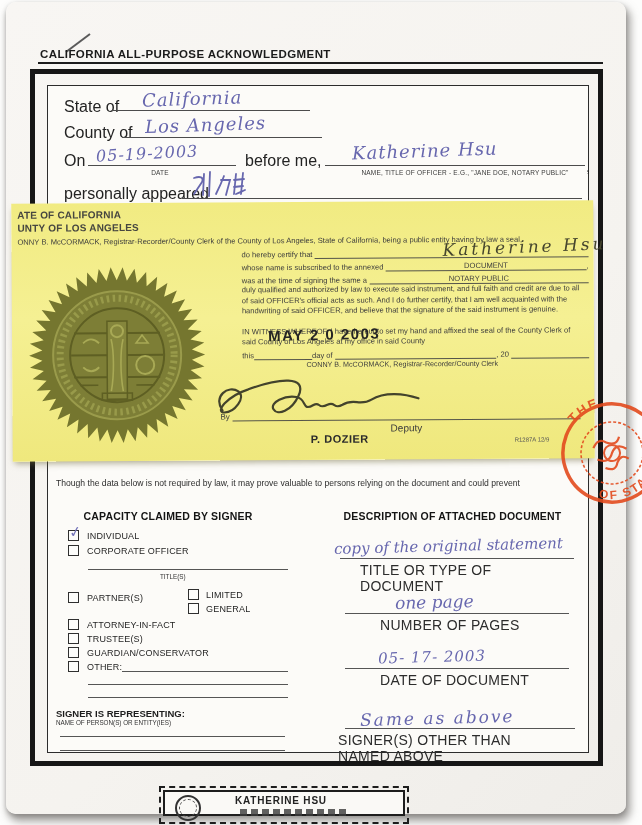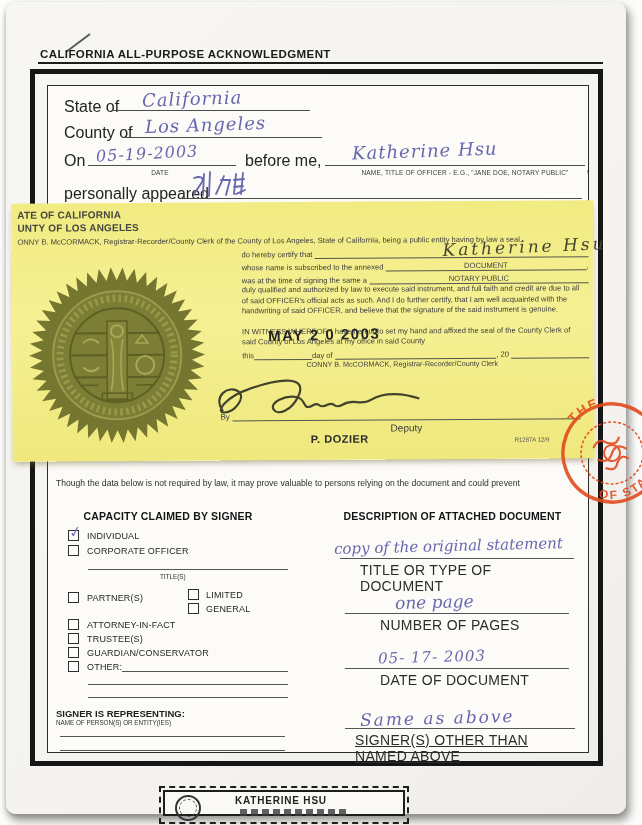--- a/index.html
+++ b/index.html
@@ -257,20 +257,20 @@
   <div class="abs thin-line" style="left:345px;top:668px;width:224px;"></div>
   <div class="abs rc-cap" style="left:380px;top:672px;width:150px;">DATE OF DOCUMENT</div>
 
   <div class="abs bold9" style="left:56px;top:708px;">SIGNER IS REPRESENTING:</div>
   <div class="abs tiny6" style="left:56px;top:719px;">NAME OF PERSON(S) OR ENTITY(IES)</div>
   <div class="abs thin-line" style="left:60px;top:736px;width:225px;"></div>
   <div class="abs thin-line" style="left:60px;top:750px;width:225px;"></div>
 
   <div class="abs rc-hand" style="left:360px;top:708px;font-size:17px;letter-spacing:2px;">Same as above</div>
   <div class="abs thin-line" style="left:345px;top:728px;width:230px;"></div>
-  <div class="abs rc-cap" style="left:355px;top:732px;width:220px;text-decoration:underline;">SIGNER(S) OTHER THAN NAMED ABOVE</div>
+  <div class="abs rc-cap" style="left:338px;top:732px;width:220px;">SIGNER(S) OTHER THAN NAMED ABOVE</div>
 
   <div class="abs n-stamp">
     <div class="n-seal"></div>
     <div class="n-name">KATHERINE HSU</div>
     <div class="n-smudge"></div>
   </div>
 </div>
 
 </body></html>

